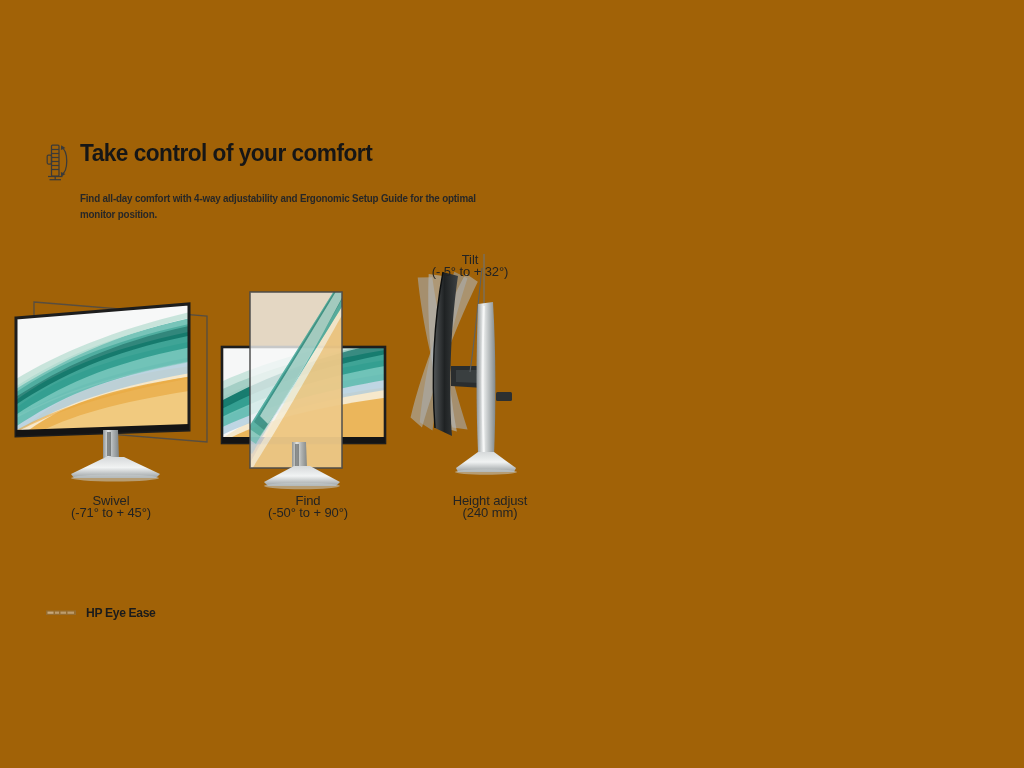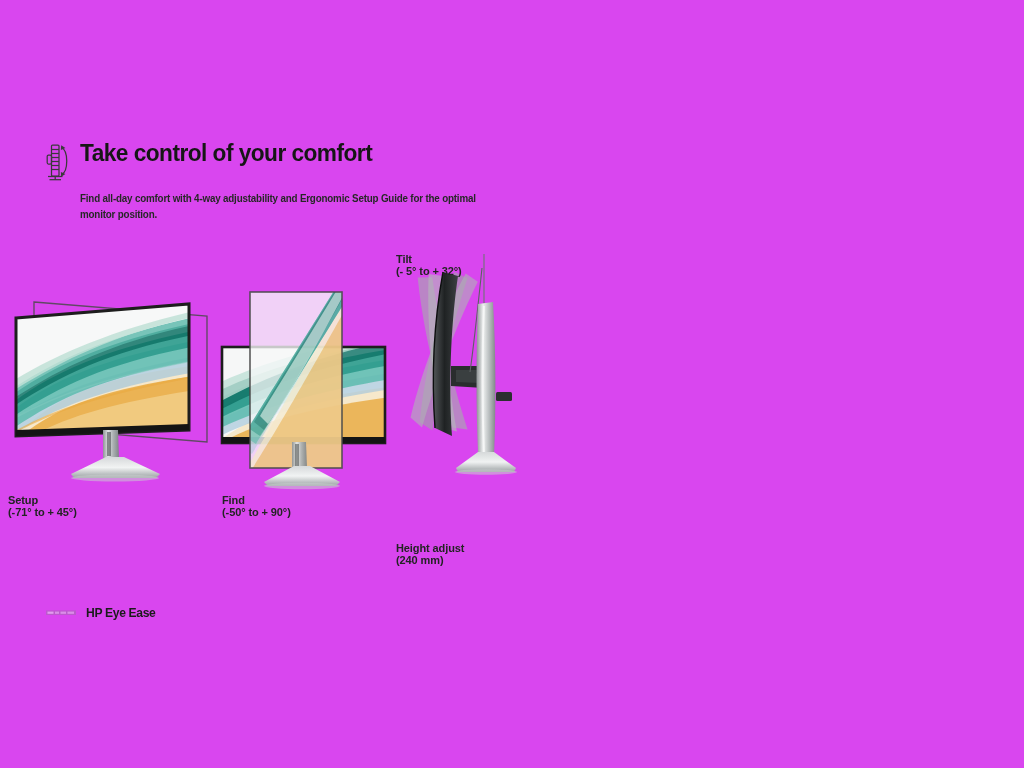--- a/index.html
+++ b/index.html
@@ -13,21 +13,21 @@
     position: relative;
     overflow: hidden;
     font-family: "Liberation Sans", sans-serif;
     color: #1a1a1a;
     -webkit-font-smoothing: antialiased;
   }
 
   #slide {
     position: absolute;
     inset: 0;
-    background: #d946ef;
+    background: #a16207;
   }
 
   
   .header {
     position: absolute;
     left: 44px;
     top: 138px;
     width: 520px;
   }
   .header-row {
@@ -76,31 +76,31 @@
   .figure {
     position: absolute;
     top: 0;
   }
   .fig-swivel  { left: 8px;   width: 206px; }
   .fig-pivot   { left: 222px; width: 172px; }
   .fig-tilt    { left: 396px; width: 148px; }
 
   .caption {
     position: absolute;
-    text-align: left;
-    font-size: 11px;
+    text-align: center;
+    font-size: 13px;
     line-height: 11.5px;
-    font-weight: 700;
+    font-weight: 400;
     letter-spacing: -0.1px;
     color: #232323;
     white-space: nowrap;
   }
   .cap-swivel { left: 8px;   top: 249px; width: 206px; }
   .cap-pivot  { left: 222px; top: 249px; width: 172px; }
-  .cap-height { left: 396px; top: 249px; width: 148px; margin-top: 48px; }
+  .cap-height { left: 416px; top: 249px; width: 148px; }
   .cap-tilt   { left: 396px; top: 8px;   width: 148px; }
 
   .caption .cap-title { display: block; }
   .caption .cap-range { display: block; }
 
   
   .brand {
     position: absolute;
     left: 46px;
     top: 606px;
@@ -341,21 +341,21 @@
       </svg>
       </span>
     </div>
 
     <div class="caption cap-tilt">
       <span class="cap-title">Tilt</span>
       <span class="cap-range">(- 5° to + 32°)</span>
     </div>
 
     <div class="caption cap-swivel">
-      <span class="cap-title">Setup</span>
+      <span class="cap-title">Swivel</span>
       <span class="cap-range">(-71° to + 45°)</span>
     </div>
 
     <div class="caption cap-pivot">
       <span class="cap-title">Find</span>
       <span class="cap-range">(-50° to + 90°)</span>
     </div>
 
     <div class="caption cap-height">
       <span class="cap-title">Height adjust</span>

